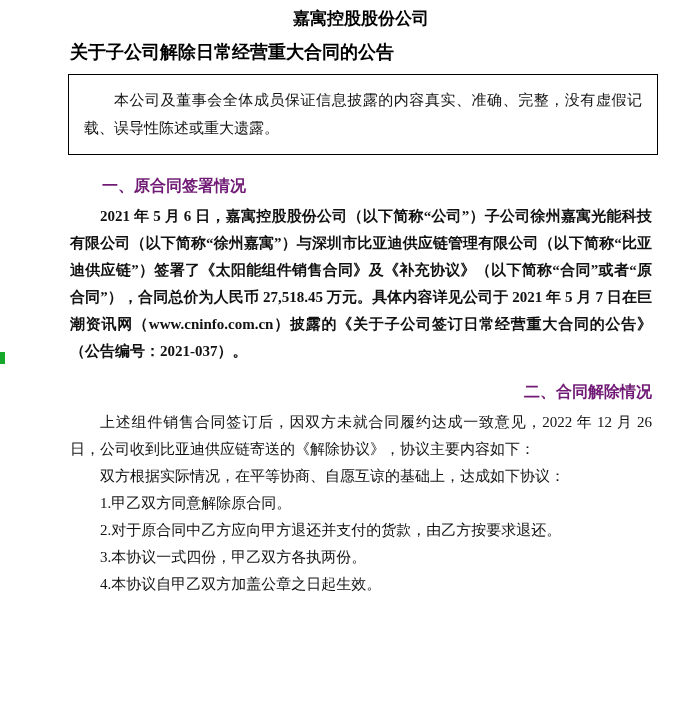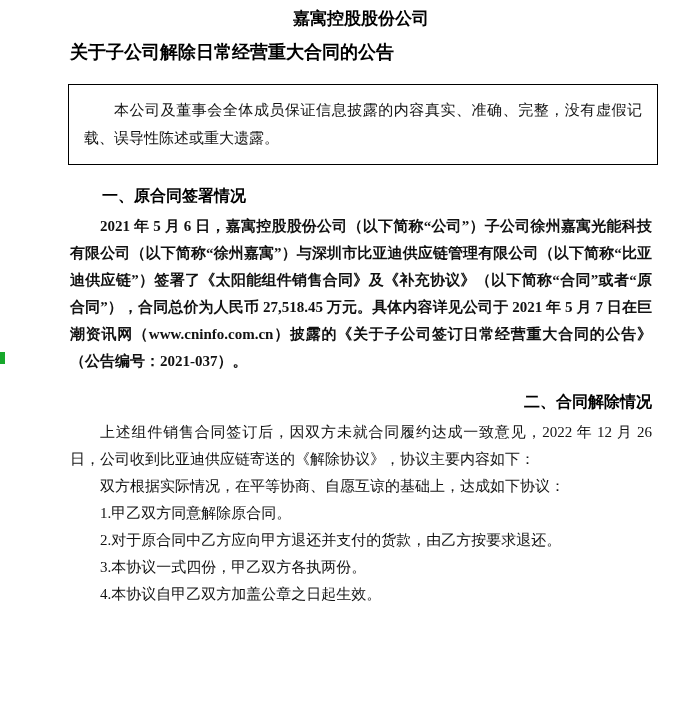--- a/index.html
+++ b/index.html
@@ -31,40 +31,40 @@
   .title-announcement {
     margin: 10px 0 0 0;
     font-family: "Liberation Sans", "DejaVu Sans", sans-serif;
     font-weight: bold;
     font-size: 18px;
     line-height: 24px;
     text-align: left;
     color: #000000;
   }
   .disclaimer-box {
-    margin-top: 20px;
+    margin-top: 10px;
     margin-left: -2px;
     margin-right: -6px;
     border: 1.5px solid #000000;
     padding: 11px 15px 12px 15px;
   }
   .disclaimer-box p {
     margin: 0;
     font-size: 15px;
     line-height: 28px;
     text-indent: 2em;
     text-align: justify;
   }
   .section-heading {
     margin: 0;
     font-family: "Liberation Sans", "DejaVu Sans", sans-serif;
     font-weight: bold;
     font-size: 16px;
     line-height: 22px;
-    color: #000000;
+    color: #701a75;
     text-indent: 2em;
   }
   .sec1-heading { margin-top: 20px; }
   .sec2-heading { margin-top: 16px; text-align: right; }
   .sec3-heading { margin-top: 14px; }
   .para {
     margin: 0;
     font-size: 15px;
     line-height: 27px;
     text-indent: 2em;

